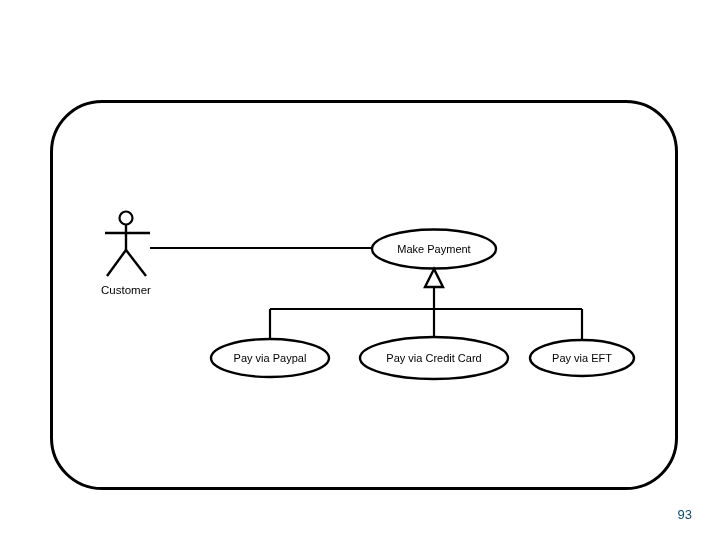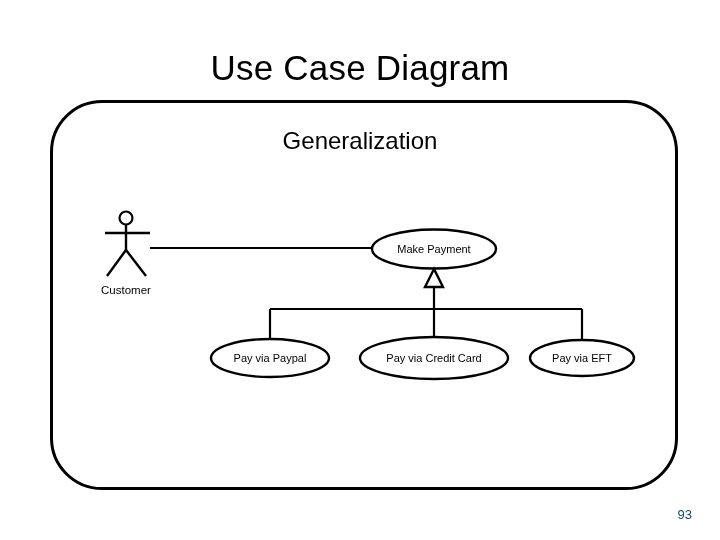--- a/index.html
+++ b/index.html
@@ -80,25 +80,23 @@
     font-size: 13px;
     color: #0c4a6e;
     font-family: "Liberation Sans", sans-serif;
   }
 </style>
 </head>
 <body>
 
 <div id="slide">
 
-  <div id="slide-title">Use Case Diagram</div>
 
   <div id="diagram-frame"></div>
 
-  <div id="diagram-subtitle">Generalization</div>
 
   <svg id="diagram-svg" viewBox="0 0 720 540">
 
     <g>
       <circle cx="126" cy="218" r="6.5" fill="none" stroke="#000000" stroke-width="2.2"></circle>
       <line x1="126" y1="224.5" x2="126" y2="250" stroke="#000000" stroke-width="2.4"></line>
       <line x1="105" y1="233" x2="150" y2="233" stroke="#000000" stroke-width="2.4"></line>
       <line x1="126" y1="250" x2="107" y2="276" stroke="#000000" stroke-width="2.4"></line>
       <line x1="126" y1="250" x2="146" y2="276" stroke="#000000" stroke-width="2.4"></line>
       <text class="actor-label" x="126" y="294" text-anchor="middle">Customer</text>

